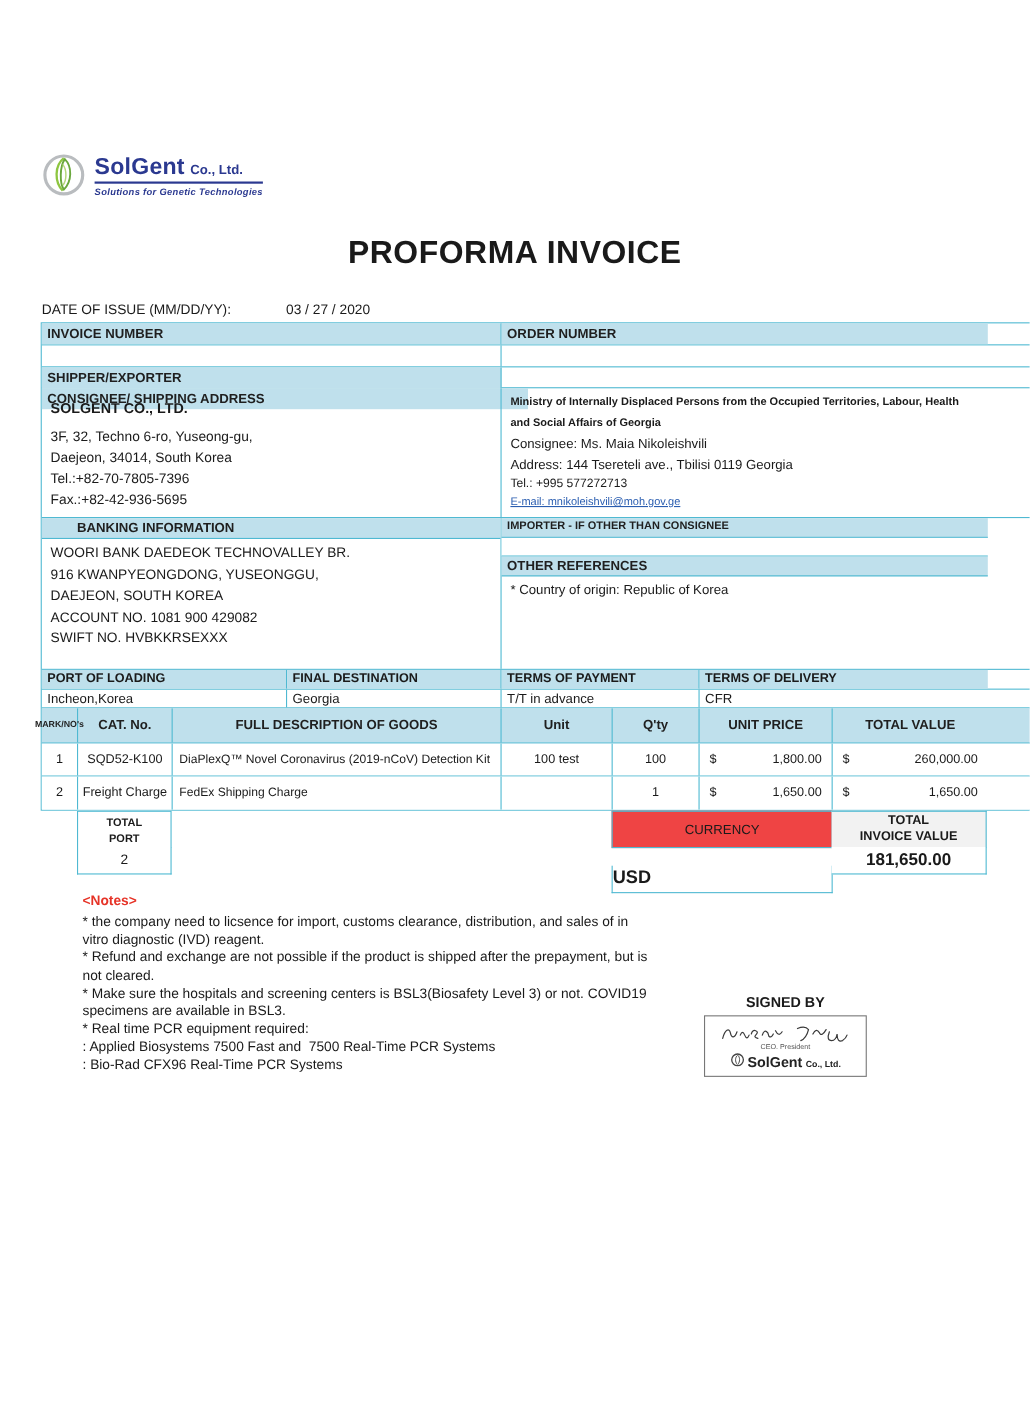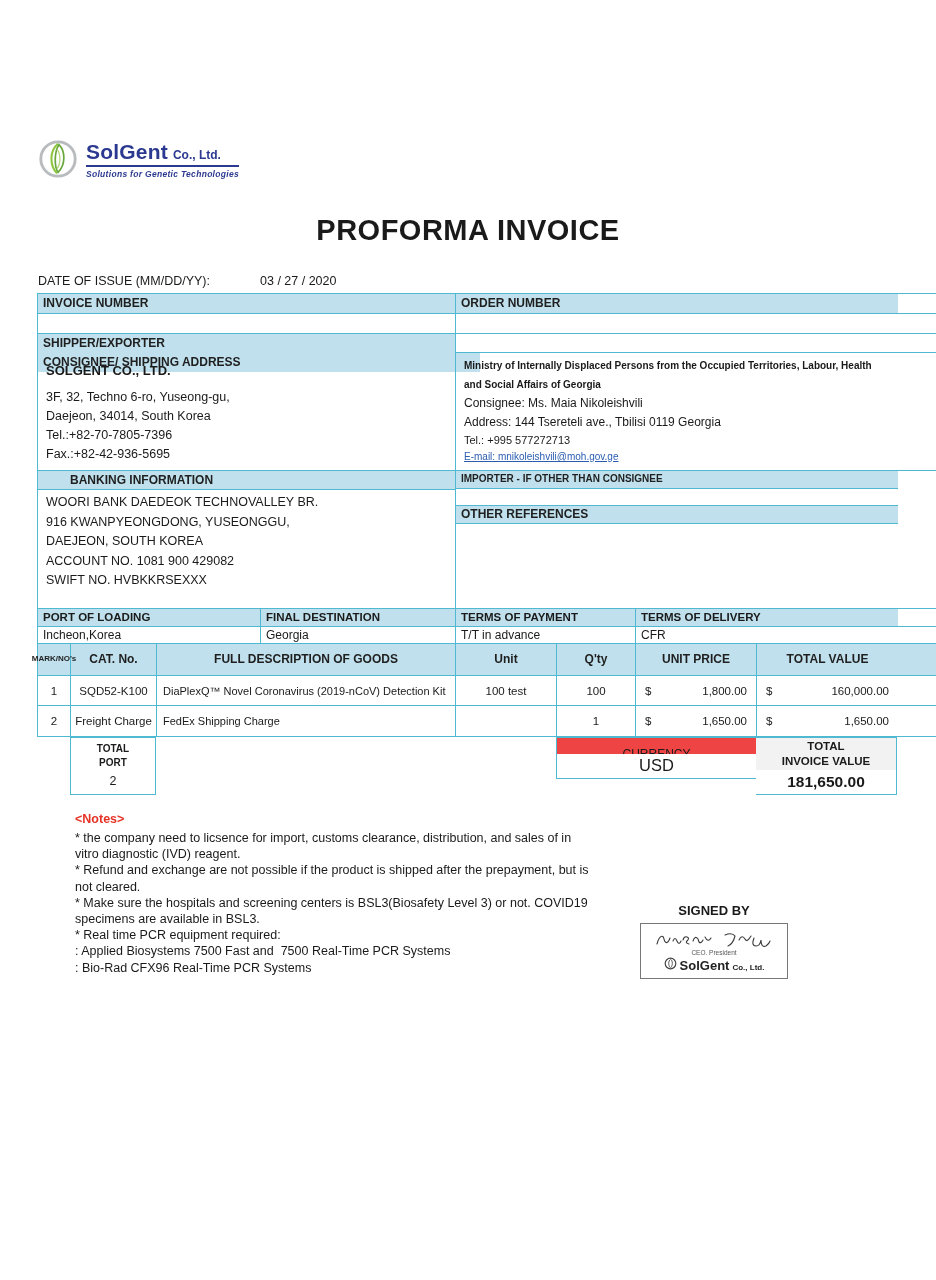--- a/index.html
+++ b/index.html
@@ -81,21 +81,21 @@
   .g-row .gc{font-size:11.5px;}
   .gc-desc{justify-content:flex-start !important;text-align:left !important;padding-left:6px;font-size:11px !important;}
   .gc-money{justify-content:space-between !important;padding:0 9px;}
 
   
   .totals{position:absolute;left:37px;top:737px;width:860px;height:58px;}
   .tbox{position:absolute;box-sizing:border-box;border:1px solid #4fb9d2;background:#fff;}
   .tp-h{left:33px;top:0;width:86px;height:34px;text-align:center;font-size:10px;font-weight:bold;line-height:1.35;padding-top:4px;}
   .tp-v{left:33px;top:33px;width:86px;height:25px;border-top:none;text-align:center;font-size:12.5px;line-height:23px;}
   .cur-h{left:519px;top:0;width:201px;height:34px;background:#ef4444;display:flex;align-items:center;justify-content:center;font-size:12px;font-weight:normal;}
-  .cur-v{left:519px;top:17px;width:201px;height:25px;border-top:none;text-align:center;font-weight:normal;font-size:16.5px;line-height:23px;}
+  .cur-v{left:519px;top:50px;width:201px;height:25px;border-top:none;text-align:left;font-weight:bold;font-size:16.5px;line-height:23px;}
   .inv-h{left:719px;top:0;width:141px;height:34px;background:#f2f2f2;border-left:none;display:flex;flex-direction:column;align-items:center;justify-content:center;font-size:11.5px;font-weight:bold;line-height:1.3;}
   .inv-v{left:719px;top:33px;width:141px;height:25px;border-top:none;border-left:none;text-align:center;font-weight:bold;font-size:15.5px;line-height:23px;}
 
   
   .notes{position:absolute;left:75px;top:812px;width:525px;}
   .notes-title{color:#e63327;font-weight:bold;font-size:12.5px;margin-bottom:4px;}
   .note-line{font-size:12.5px;line-height:16.2px;white-space:pre-wrap;}
 
   
   .signed-by{position:absolute;left:640px;top:903px;width:148px;text-align:center;font-size:13px;font-weight:bold;}
@@ -173,20 +173,21 @@
         <div class="bank-line">DAEJEON, SOUTH KOREA</div>
         <div class="bank-line">ACCOUNT NO. 1081 900 429082</div>
         <div class="bank-line">SWIFT NO. HVBKKRSEXXX</div>
       </div>
     </div>
     <div class="cell half-r col">
       <div class="imp-hdr hd-sm bb">IMPORTER - IF OTHER THAN CONSIGNEE</div>
       <div class="imp-empty bb"></div>
       <div class="refs-hdr hd bb" style="line-height:16px;font-size:12px;">OTHER REFERENCES</div>
       <div class="refs-body">
+        <div class="ref-line">* Country of origin: Republic of Korea</div>
       </div>
     </div>
   </div>
 
   <div class="row r-porthdr bb">
     <div class="cell c-port br hd-port">PORT OF LOADING</div>
     <div class="cell c-dest br hd-port">FINAL DESTINATION</div>
     <div class="cell c-pay br hd-port">TERMS OF PAYMENT</div>
     <div class="cell c-del hd-port">TERMS OF DELIVERY</div>
   </div>
@@ -216,21 +217,21 @@
     <div class="cell c-cat br gc">SQD52-K100</div>
     <div class="cell c-desc br gc gc-desc">DiaPlexQ™ Novel Coronavirus (2019-nCoV) Detection Kit</div>
     <div class="cell c-unit br gc">100 test</div>
     <div class="cell c-qty br gc">100</div>
     <div class="cell c-price br gc gc-money">
       <span>$</span>
       <span>1,800.00</span>
     </div>
     <div class="cell c-total gc gc-money">
       <span>$</span>
-      <span>160,000.00</span>
+      <span>260,000.00</span>
     </div>
   </div>
 
   <div class="row g-row">
     <div class="cell c-mark br gc">2</div>
     <div class="cell c-cat br gc">Freight Charge</div>
     <div class="cell c-desc br gc gc-desc">FedEx Shipping Charge</div>
     <div class="cell c-unit br gc"></div>
     <div class="cell c-qty br gc">1</div>
     <div class="cell c-price br gc gc-money">

